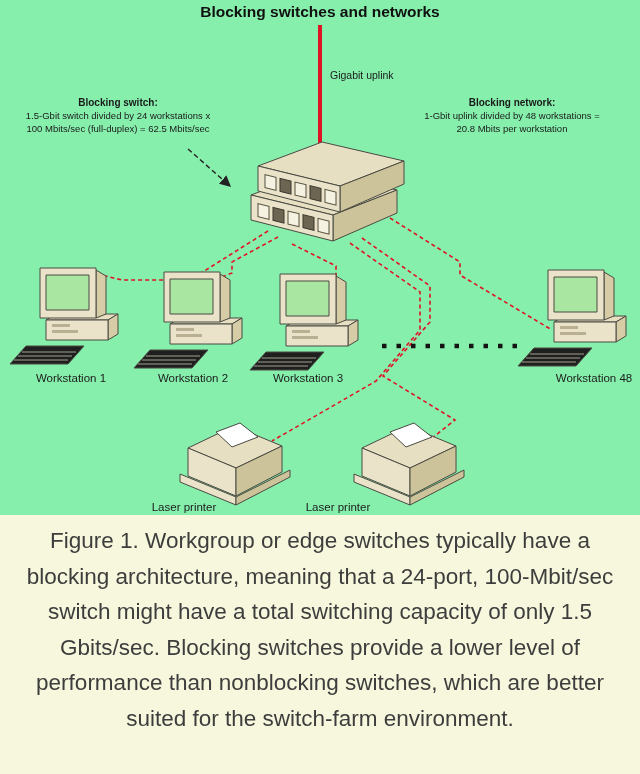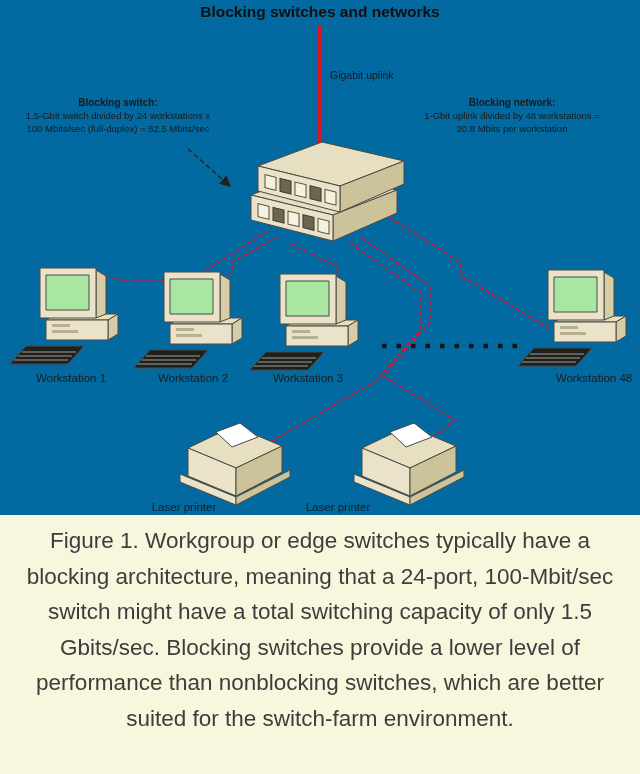--- a/index.html
+++ b/index.html
@@ -3,21 +3,21 @@
 <meta charset="utf-8">
 <style>
   :root{
     --red:#e01326; --ink:#4a4a42; --label-ink:#1c1c1c;
     --beige:#eae3c9; --beige-mid:#d6cca6; --beige-dark:#cdc39a; --beige-top:#e7dfc2;
     --screen:#a9e6a2; --kb:#1f1f1f; --caption-bg:#f7f7dd; --caption-ink:#3d3d3d;
   }
   html,body{margin:0;padding:0;background:#ffffff;}
   .page{width:640px;height:774px;overflow:hidden;background:#fff;
         font-family:"Liberation Sans","DejaVu Sans",sans-serif;}
-  .diagram{width:640px;height:515px;background:#0369a1;}
+  .diagram{width:640px;height:515px;background:#86efac;}
   svg text{font-family:"Liberation Sans","DejaVu Sans",sans-serif;}
   .title-t{font-size:15.5px;font-weight:bold;fill:#101010;}
   .small-t{font-size:10.5px;fill:#1a1a1a;}
   .ann-h{font-size:10px;font-weight:bold;fill:#1a1a1a;}
   .ann-t{font-size:9.5px;fill:#1a1a1a;}
   .dev-t{font-size:11.5px;fill:var(--label-ink);}
   .ol{stroke:var(--ink);stroke-width:1;stroke-linejoin:round;}
   .f-beige{fill:var(--beige);} .f-mid{fill:var(--beige-mid);}
   .f-dark{fill:var(--beige-dark);} .f-top{fill:var(--beige-top);}
   .redline{stroke:var(--red);stroke-width:1.6;fill:none;stroke-dasharray:4 3;}

